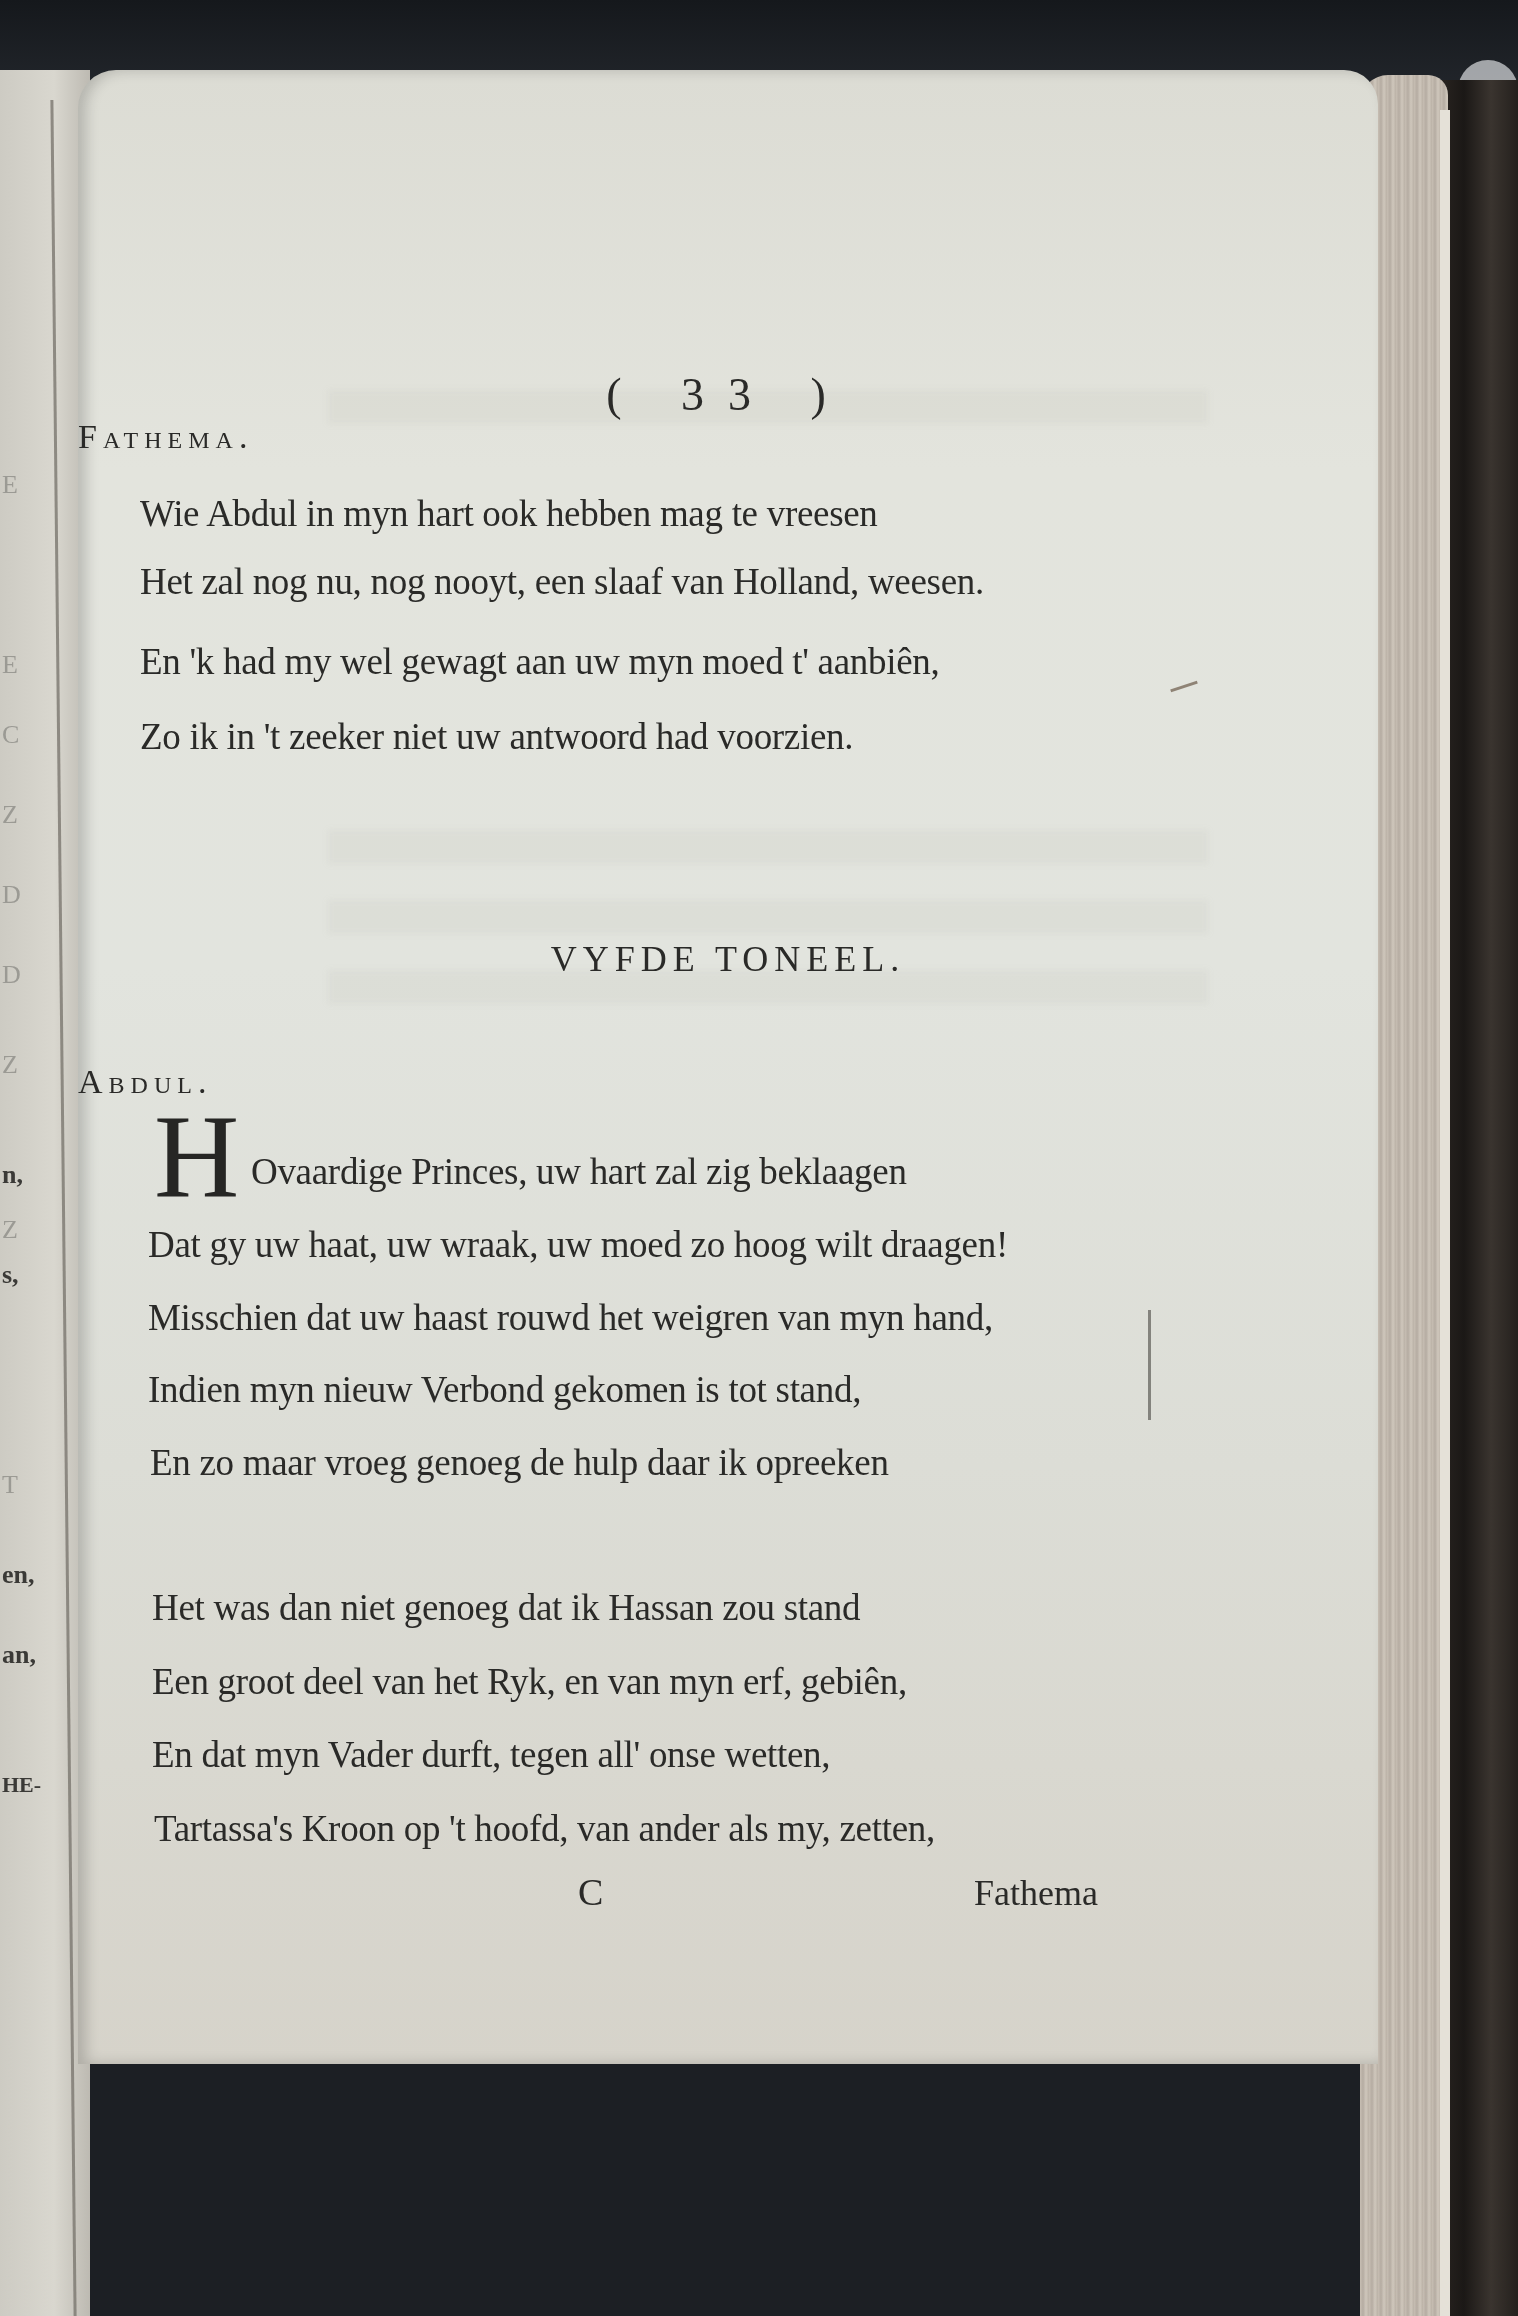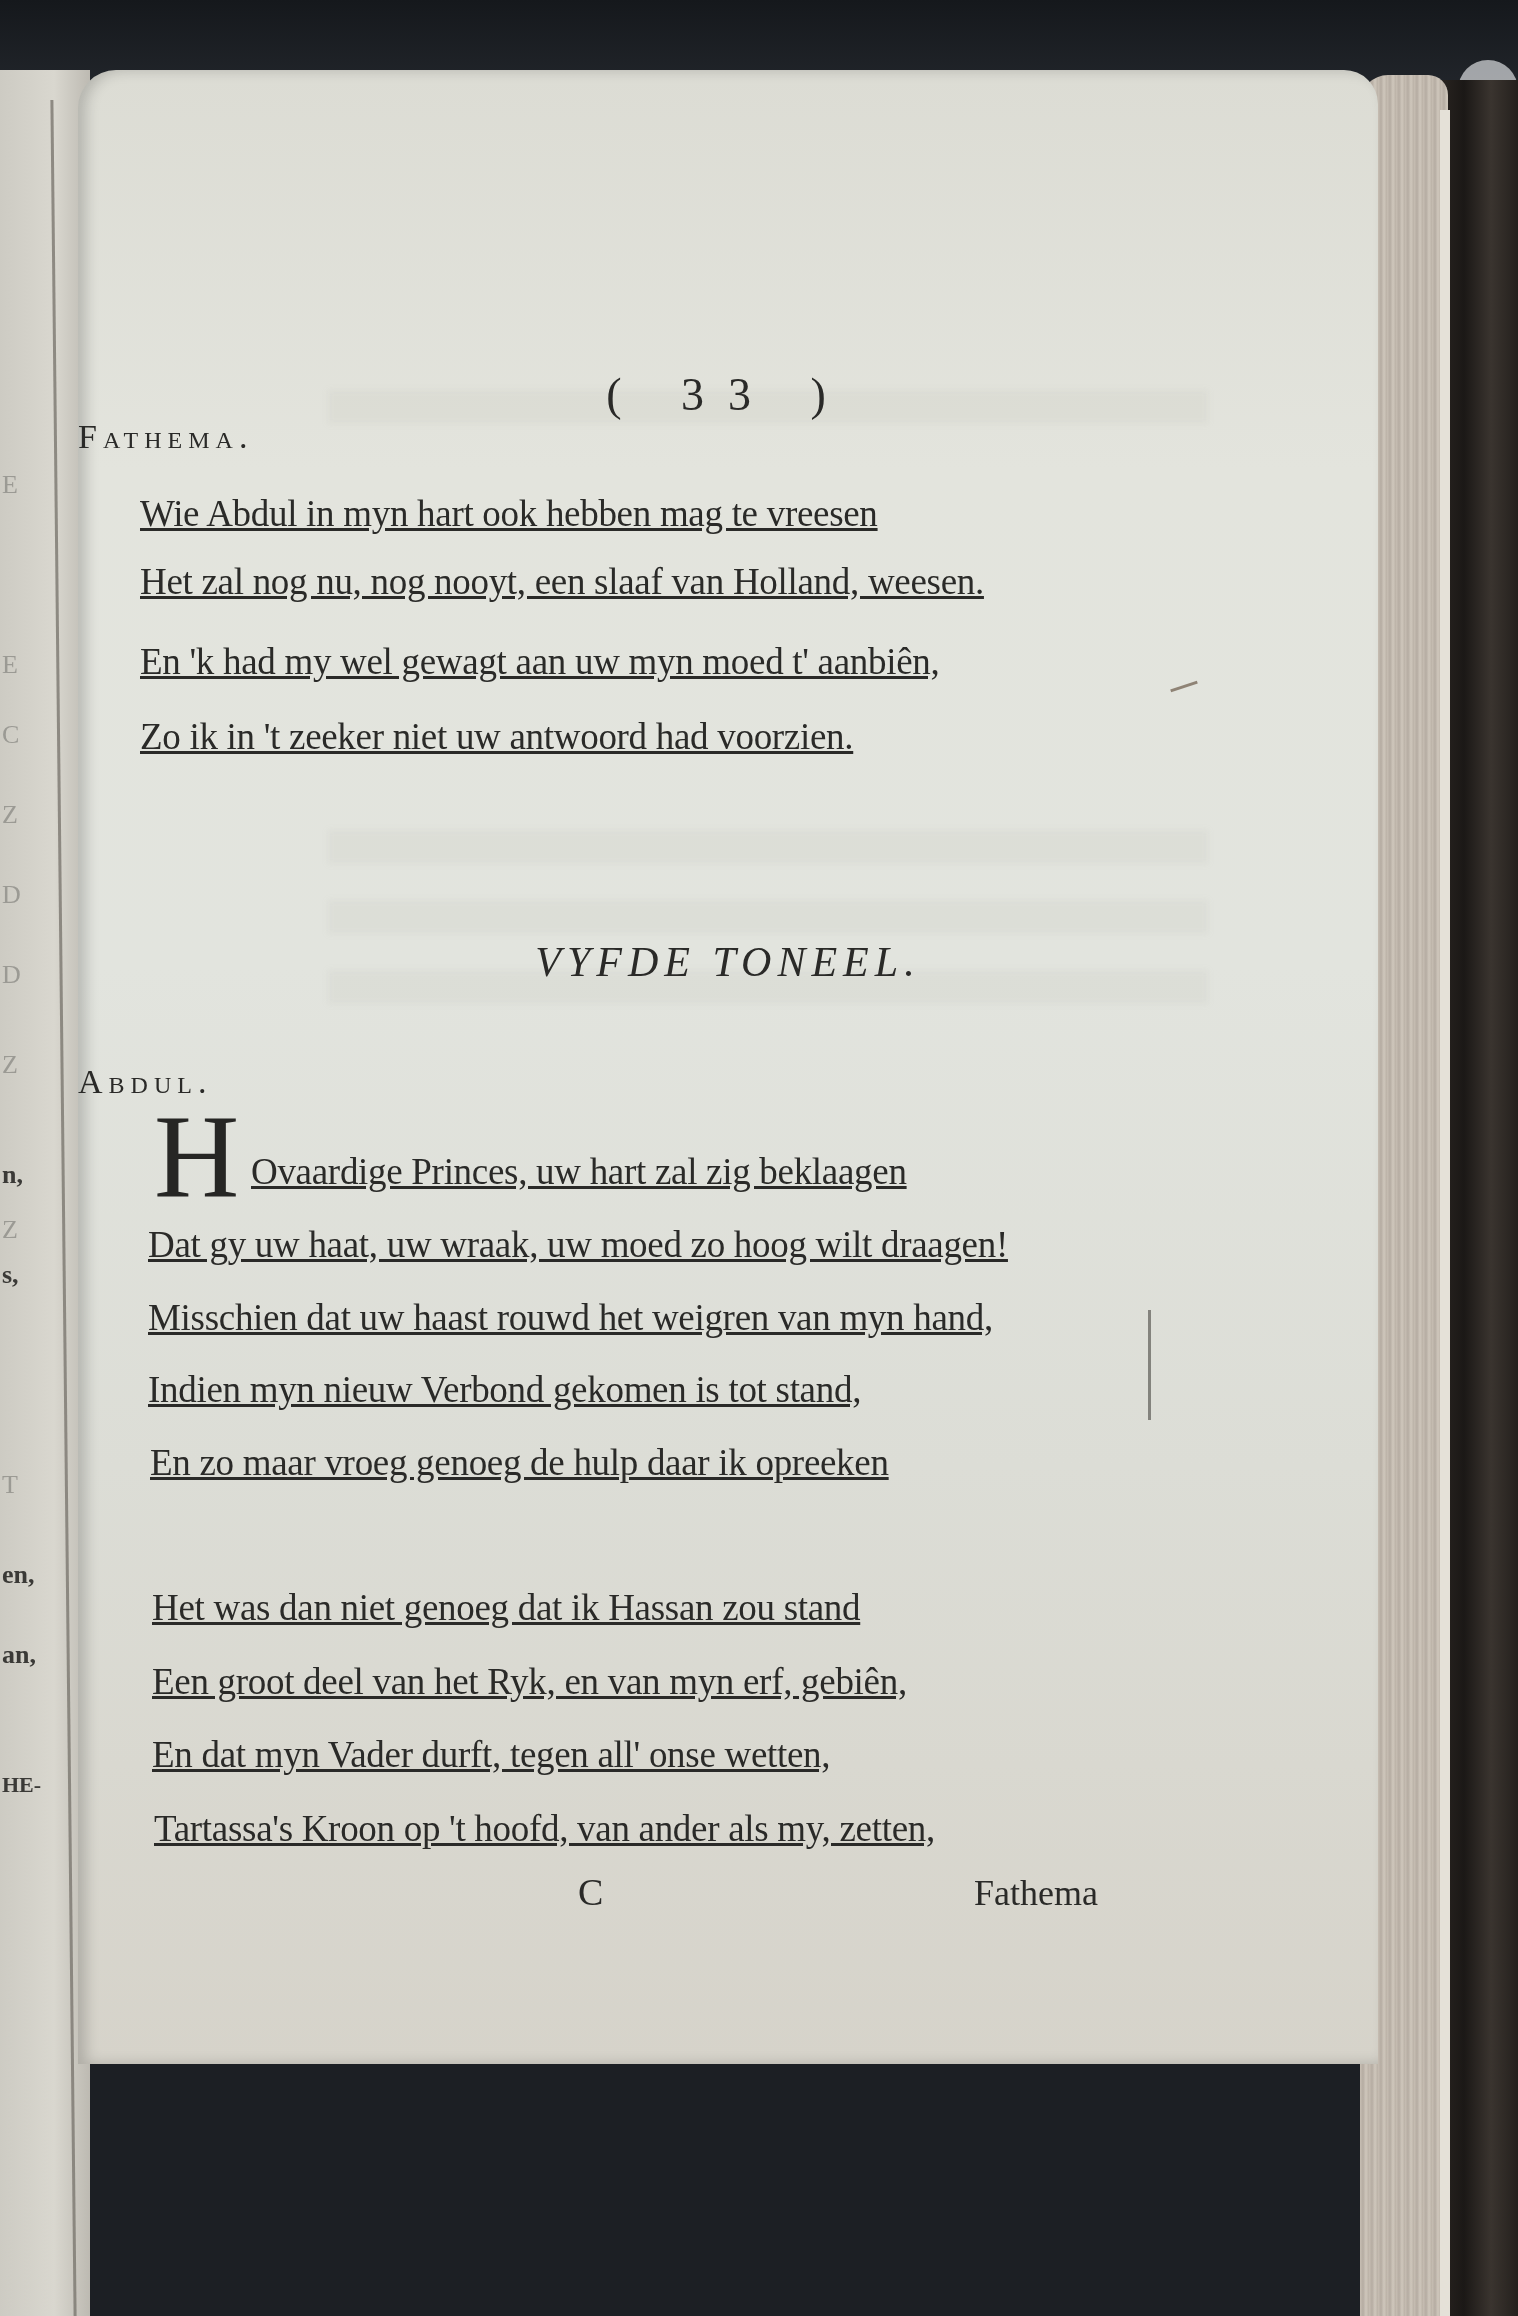--- a/index.html
+++ b/index.html
@@ -10,22 +10,22 @@
   .left-page{position:absolute;left:0;top:70px;width:90px;height:2246px;background:linear-gradient(90deg,#cdcbc3 0%,#d9d7cf 60%,#bdbab2 100%);}
   .gutter-line{position:absolute;left:62px;top:100px;width:3px;height:2216px;background:#7a776f;transform:skewX(0.6deg);opacity:.8;}
   .left-frag{position:absolute;left:2px;font-size:26px;color:#3b3a37;font-weight:bold;}
   .left-frag.faint{color:#9b9a94;font-weight:normal;}
   .page{position:absolute;left:78px;top:70px;width:1300px;height:1994px;background:linear-gradient(180deg,#dcdcd4 0%,#e3e4dd 20%,#e2e4de 45%,#dcddd6 70%,#d6d3ca 100%);border-radius:38px 34px 0 0;box-shadow:inset 8px 0 14px rgba(0,0,0,.18);}
   .edges{position:absolute;left:1360px;top:75px;width:88px;height:2241px;background:repeating-linear-gradient(90deg,#c7beb3 0px,#b5aca2 3px,#cfc7bc 6px,#bab1a6 9px);border-radius:28px 20px 0 0;}
   .edges-rim{position:absolute;left:1440px;top:110px;width:10px;height:2206px;background:#e5e1d8;}
   .txt{position:absolute;color:#2a2a28;white-space:nowrap;}
   .pagenum{top:298px;left:0;width:1300px;text-align:center;font-size:46px;letter-spacing:24px;}
   .speaker{font-size:34px;letter-spacing:6px;font-variant:small-caps;left:0;width:1300px;text-align:left;}
-  .verse{font-size:37px;left:62px;letter-spacing:-.3px;text-decoration:underline;}
-  .scene{font-size:42px;letter-spacing:6px;left:0;width:1300px;text-align:center;font-style:italic;}
+  .verse{font-size:37px;left:62px;letter-spacing:-.3px;}
+  .scene{font-size:36px;letter-spacing:6px;left:0;width:1300px;text-align:center;}
   .dropcap{position:absolute;left:76px;top:1098px;font-size:118px;line-height:1;color:#262624;}
   .sig{font-size:38px;}
   .catch{font-size:36px;}
   .pencil{position:absolute;left:1148px;top:1310px;width:3px;height:110px;background:#6d6c67;opacity:.8;}
   .fleck{position:absolute;width:28px;height:3px;background:#6b5a49;transform:rotate(-18deg);opacity:.7;}
   .bleed{position:absolute;left:250px;width:880px;height:34px;background:rgba(150,150,145,.08);filter:blur(3px);}
 </style>
 </head>
 <body>
 

